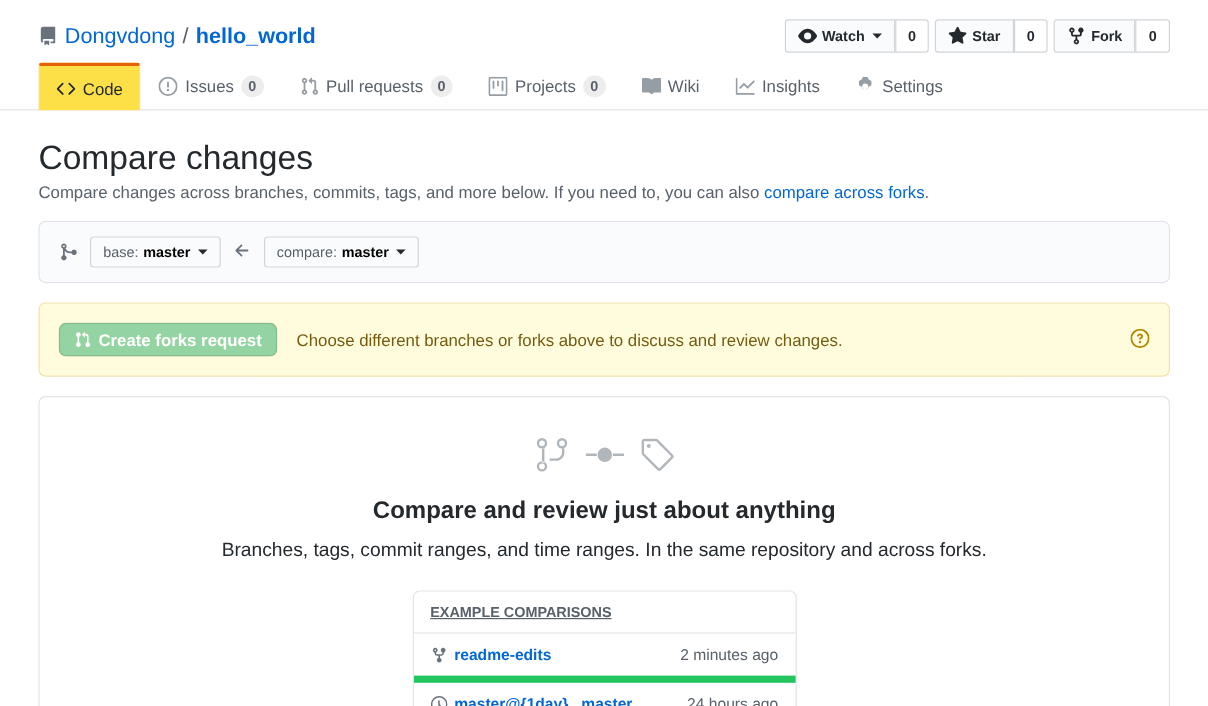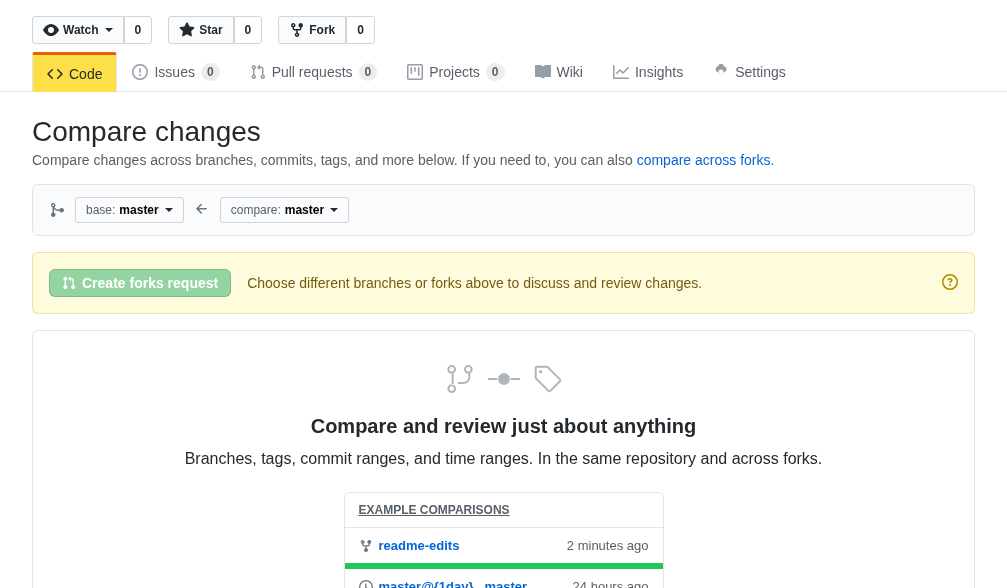--- a/index.html
+++ b/index.html
@@ -4,21 +4,21 @@
   <style>
     * { box-sizing: border-box; margin: 0; padding: 0; }
     body { font-family: -apple-system, BlinkMacSystemFont, "Segoe UI", Helvetica, Arial, sans-serif; font-size: 14px; color: #24292e; background: #fff; }
     .container { max-width: 1007px; margin: 0 auto; }
     .repo-header { display: flex; justify-content: space-between; align-items: center; padding: 16px 32px 8px 32px; }
     .repo-title { display: flex; align-items: center; gap: 6px; font-size: 18px; }
     .repo-title a { color: #0366d6; text-decoration: none; }
     .repo-title .sep { color: #586069; }
     .repo-title .name { font-weight: 600; }
     .repo-icon { color: #6a737d; display: inline-flex; }
-    .action-buttons { display: flex; gap: 16px; }
+    .action-buttons { display: flex; gap: 5px; }
     .btn-group { display: flex; }
     .btn { background: #fafbfc; border: 1px solid #d1d5da; padding: 3px 10px; font-size: 12px; font-weight: 600; color: #24292e; cursor: pointer; display: inline-flex; align-items: center; gap: 4px; line-height: 20px; }
     .btn-left { border-radius: 3px 0 0 3px; }
     .btn-count { border-radius: 0 3px 3px 0; border-left: none; background: #fff; padding: 3px 10px; font-size: 12px; font-weight: 600; border: 1px solid #d1d5da; line-height: 20px; }
     .caret { width: 0; height: 0; border-left: 4px solid transparent; border-right: 4px solid transparent; border-top: 4px solid #24292e; display: inline-block; margin-left: 2px; }
     .tabs { display: flex; border-bottom: 1px solid #e1e4e8; padding: 0 32px; gap: 0; }
     .tab { padding: 10px 14px; display: flex; align-items: center; gap: 6px; color: #586069; cursor: pointer; border: 1px solid transparent; border-bottom: none; font-size: 14px; }
     .tab.active { color: #24292e; border-color: #e36209 #e1e4e8 transparent #e1e4e8; border-top-width: 3px; border-radius: 3px 3px 0 0; background: #fde047; margin-bottom: -1px; }
     .tab-icon { color: #959da5; display: inline-flex; }
     .tab.active .tab-icon { color: #24292e; }
@@ -49,20 +49,30 @@
     .example-row a { color: #0366d6; text-decoration: none; font-weight: 600; font-size: 13px; }
     .example-row .time { color: #586069; font-size: 13px; }
     .small-icon { color: #6a737d; display: inline-flex; }
     svg { fill: currentColor; }
   </style>
 </head>
 <body>
 
 <div class="container">
   <div class="repo-header">
+    <div class="repo-title">
+      <span class="repo-icon">
+        <svg width="16" height="16" viewBox="0 0 16 16">
+            <path d="M2 2.5A2.5 2.5 0 014.5 0h8.75a.75.75 0 01.75.75v12.5a.75.75 0 01-.75.75h-2.5a.75.75 0 110-1.5h1.75v-2h-8a1 1 0 00-.714 1.7.75.75 0 01-1.072 1.05A2.495 2.495 0 012 11.5v-9zm10.5-1V9h-8c-.356 0-.694.074-1 .208V2.5a1 1 0 011-1h8zM5 12.25v3.25a.25.25 0 00.4.2l1.45-1.087a.25.25 0 01.3 0L8.6 15.7a.25.25 0 00.4-.2v-3.25a.25.25 0 00-.25-.25h-3.5a.25.25 0 00-.25.25z"></path>
+          </svg>
+      </span>
+      <a href="#">Dongvdong</a>
+      <span class="sep">/</span>
+      <a href="#" class="name">hello_world</a>
+    </div>
     <div class="action-buttons">
       <div class="btn-group">
         <button class="btn btn-left">
           <svg width="16" height="16" viewBox="0 0 16 16">
               <path d="M8 2c1.981 0 3.671.992 4.933 2.078 1.27 1.091 2.187 2.345 2.637 3.023a1.62 1.62 0 010 1.798c-.45.678-1.367 1.932-2.637 3.023C11.67 13.008 9.981 14 8 14c-1.981 0-3.671-.992-4.933-2.078C1.797 10.83.88 9.576.43 8.898a1.62 1.62 0 010-1.798c.45-.677 1.367-1.931 2.637-3.022C4.33 2.992 6.019 2 8 2zM8 11a3 3 0 100-6 3 3 0 000 6z"></path>
             </svg>
           <span>Watch</span>
           <span class="caret"></span>
         </button>
         <span class="btn-count">0</span>

